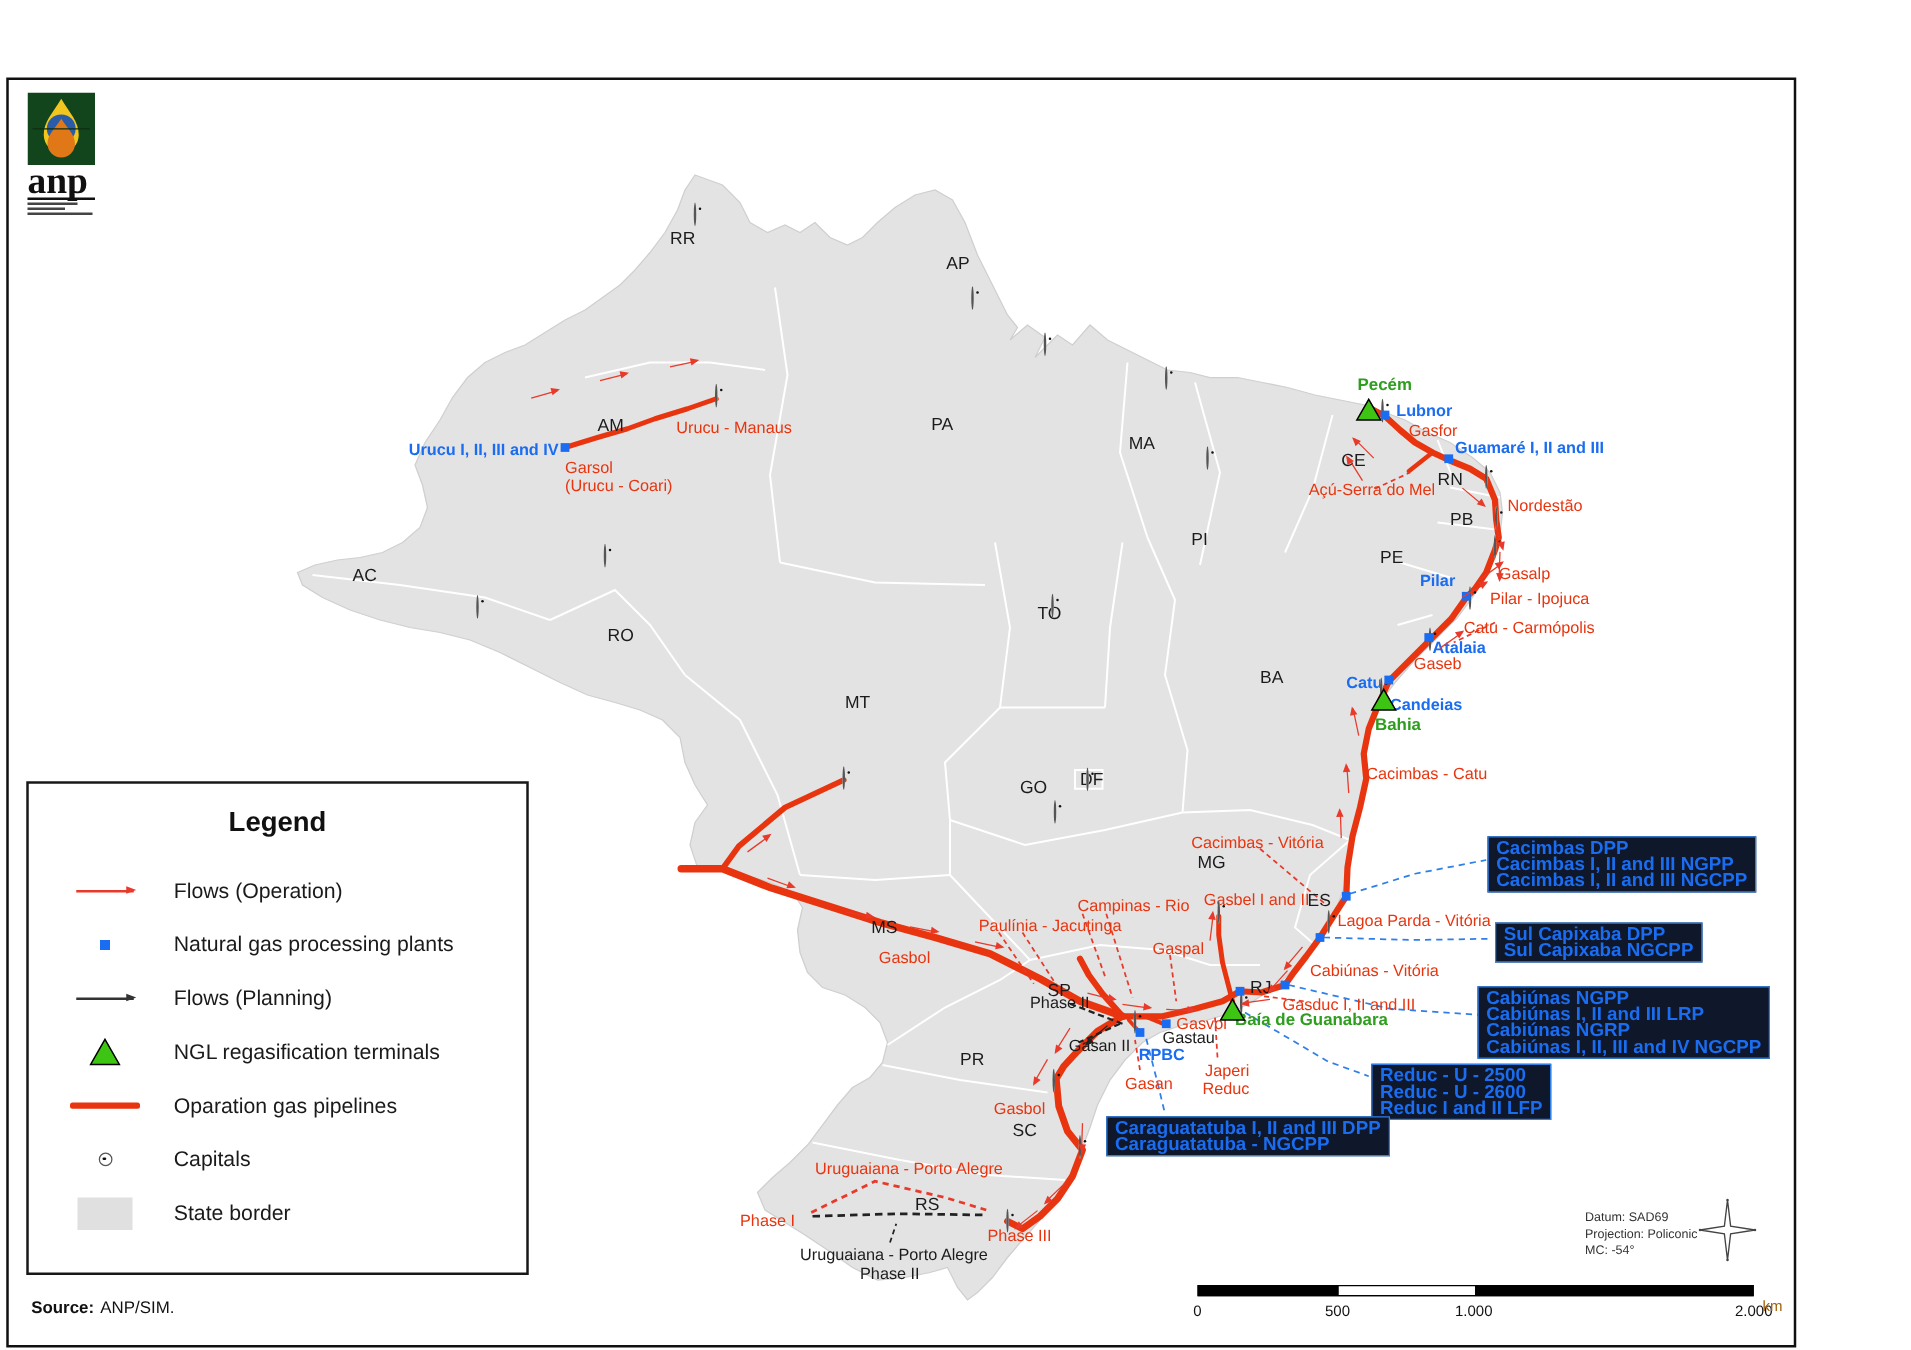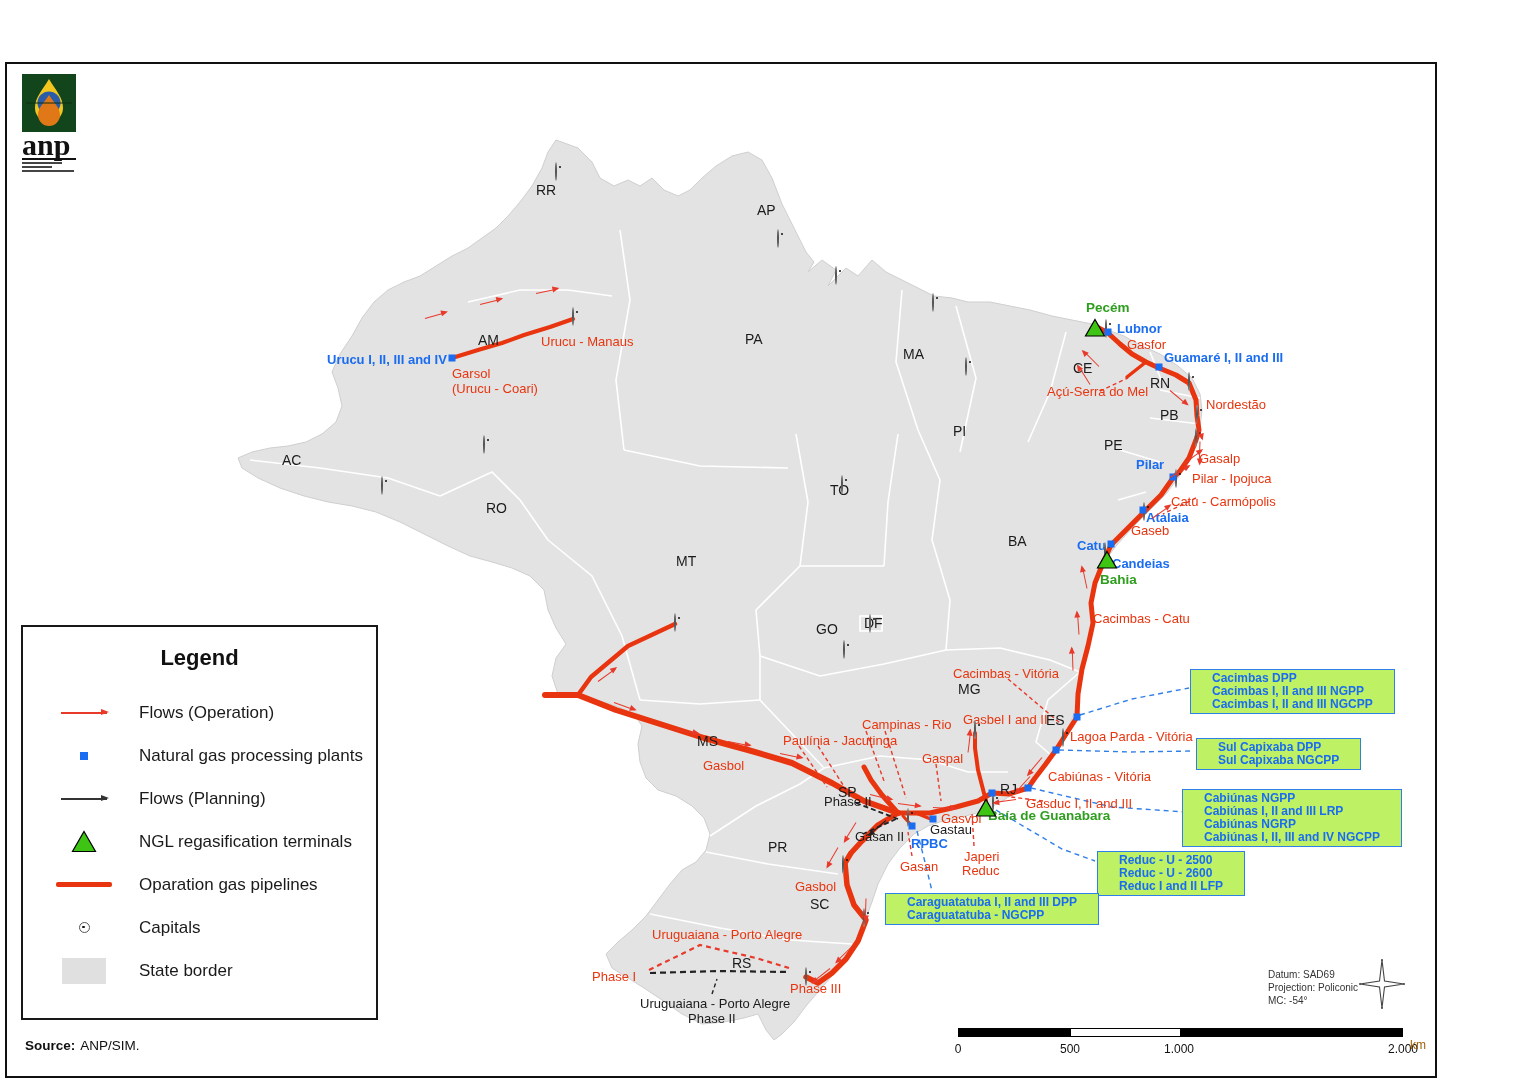--- a/index.html
+++ b/index.html
@@ -13,21 +13,21 @@
   #logo{position:absolute;left:22px;top:74px;width:70px;}
   #logo .emblem{display:block;}
   #logo .anp-word{font-family:"Liberation Serif",serif;font-weight:bold;font-size:30px;
      color:#111;line-height:26px;letter-spacing:0px;border-bottom:2px solid #111;width:54px;}
   #logo .fineline{height:2px;background:#444;margin-top:2px;}
   #logo .f1{width:40px}.f2{width:30px}.f3{width:52px}
   #title{position:absolute;left:100px;top:80px;font-size:17px;color:#1a1a1a;white-space:nowrap;}
   #title .mapno{color:#2b7bdc;font-weight:bold;}
 
   
-  #legend{position:absolute;left:21px;top:625px;width:357px;height:395px;
+  #legend{position:absolute;left:21px;top:625px;width:402px;height:395px;
      border:2px solid #181818;background:#fff;box-sizing:border-box;padding:10px 0 0 0;}
   #legend h2{margin:8px 0 20px 0;text-align:center;font-size:22px;color:#111;}
   .leg-row{display:flex;align-items:center;height:43px;padding-left:22px;}
   .leg-sym{width:78px;display:flex;justify-content:center;align-items:center;position:relative;}
   .leg-label{font-size:17px;color:#1a1a1a;margin-left:16px;white-space:nowrap;}
   .leg-arrow{position:relative;width:46px;border-top:2px solid;}
   .leg-arrow:after{content:'';position:absolute;right:-2px;top:-4.5px;border-left:8px solid;
      border-left-color:inherit;border-top:3.5px solid transparent;border-bottom:3.5px solid transparent;}
   .leg-arrow.red{border-color:#e8392a;color:#e8392a;}
   .leg-arrow.black{border-color:#333;color:#333;}
@@ -63,22 +63,22 @@
   .plant{position:absolute;width:7px;height:7px;background:#1a6cf0;transform:translate(-50%,-50%);}
   .cap-m{position:absolute;transform:translate(-50%,-50%);}
   .terminal{position:absolute;transform:translate(-50%,-60%);line-height:0;}
 
   .farrow{position:absolute;width:22px;border-top:1.8px solid;transform-origin:0 50%;}
   .farrow:after{content:'';position:absolute;right:-2px;top:-4px;border-left:7px solid;
      border-left-color:inherit;border-top:3px solid transparent;border-bottom:3px solid transparent;}
   .farrow.ar{border-color:#e8392a;color:#e8392a;}
   .farrow.ab{border-color:#222;color:#222;}
 
-  .info-box{position:absolute;border:1.4px solid #2f7fe8;background:#bef264;padding:2px 21px;
-     font-size:12px;font-weight:bold;color:#1a6cf0;line-height:13px;white-space:nowrap;}
+  .info-box{position:absolute;border:1.4px solid #2f7fe8;background:#0f172a;padding:2px 6px;
+     font-size:15px;font-weight:bold;color:#1a6cf0;line-height:13px;white-space:nowrap;}
 </style>
 </head>
 <body>
 
 <div id="canvas">
 
   <svg id="map-svg" width="1529" height="1080" viewBox="0 0 1529 1080">
 
     <path d="M556,140 L578,148 592,162 600,178 614,186 628,180 640,186 652,178 664,190 678,196 690,190 702,178 716,166 732,156 748,152 762,160 772,178 782,204 796,232 806,252 814,262 808,272 822,260 836,270 828,286 846,268 858,276 872,260 886,272 902,280 918,288 934,296 952,298 968,302 990,302 1010,306 1030,310 1052,316 1072,320 1092,324 1108,330 1124,336 1142,346 1160,354 1178,366 1192,378 1200,394 1202,410 1200,428 1196,442 1188,462 1178,478 1166,494 1150,510 1132,528 1116,546 1104,562 1096,580 1092,600 1094,620 1090,642 1084,664 1080,688 1076,708 1070,724 1062,738 1050,756 1038,772 1022,788 1004,800 986,810 966,816 946,820 928,826 914,834 900,848 888,864 878,884 872,902 866,918 858,938 846,958 832,976 818,992 806,1006 794,1022 782,1034 774,1040 766,1030 758,1014 744,1018 724,1022 702,1024 682,1014 662,1000 644,988 628,978 612,968 606,954 618,942 632,930 646,916 658,900 670,884 682,870 696,862 706,850 710,834 704,818 692,806 676,796 658,790 646,778 640,762 638,744 642,726 634,714 616,706 596,700 576,696 558,694 552,676 556,658 566,644 556,628 548,610 544,590 530,576 512,568 492,562 470,556 448,546 424,534 400,522 376,512 352,506 328,502 304,496 280,488 258,478 242,468 238,458 252,452 270,448 288,446 306,442 322,434 336,422 342,406 338,388 332,372 340,354 352,336 362,318 374,302 388,290 404,282 420,276 436,266 452,256 468,248 482,238 496,228 508,216 520,202 532,186 542,168 548,152 Z" fill="#e3e3e3" stroke="#cfcfcf" stroke-width="1"></path>
 

